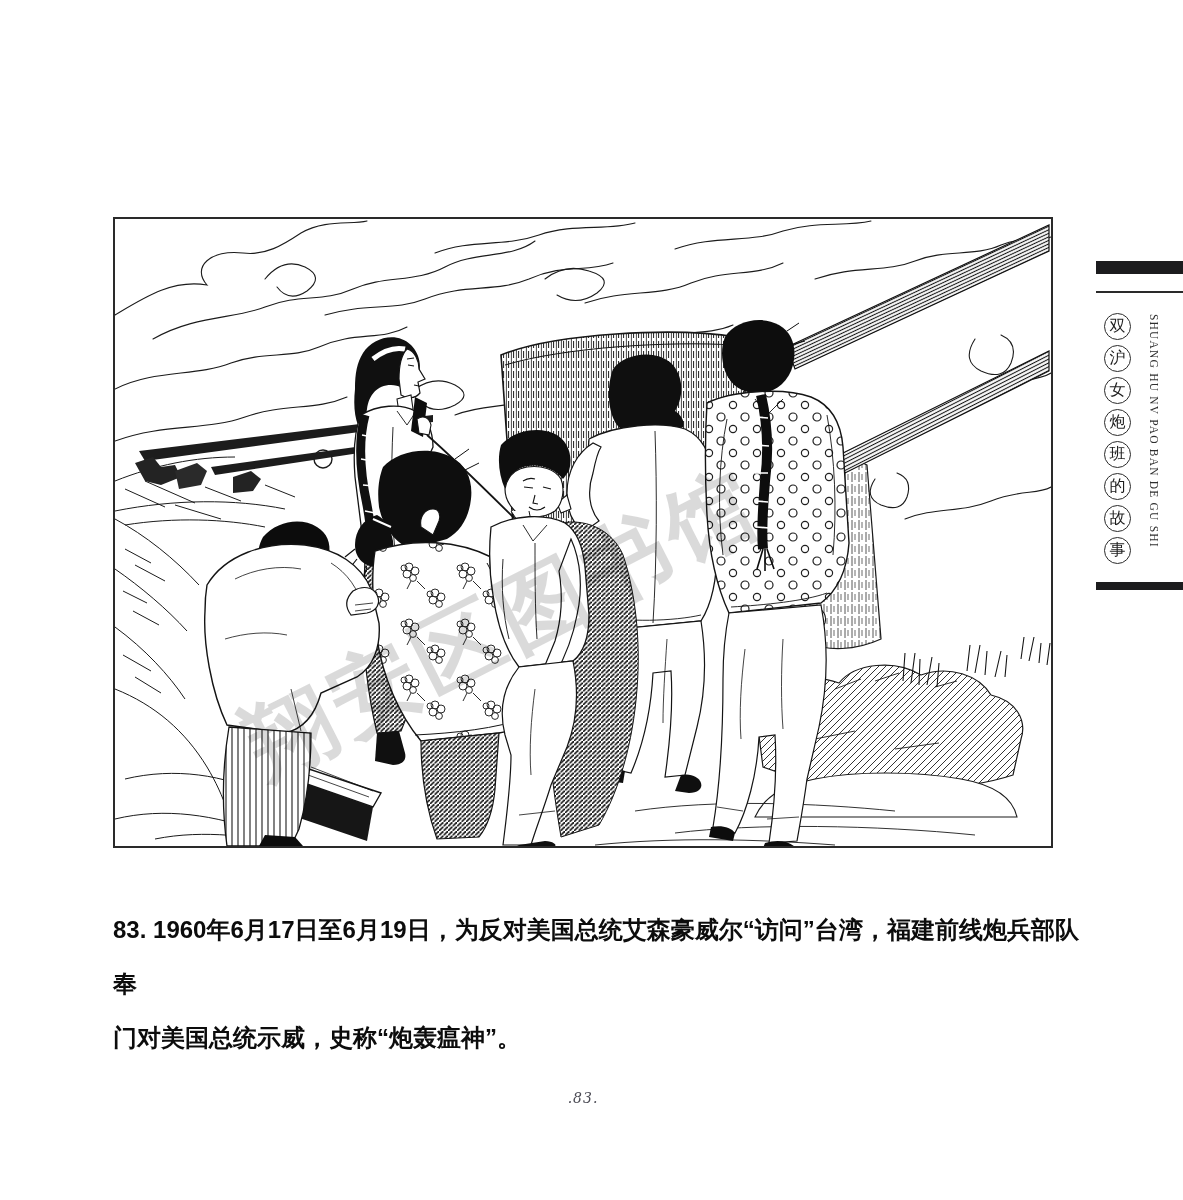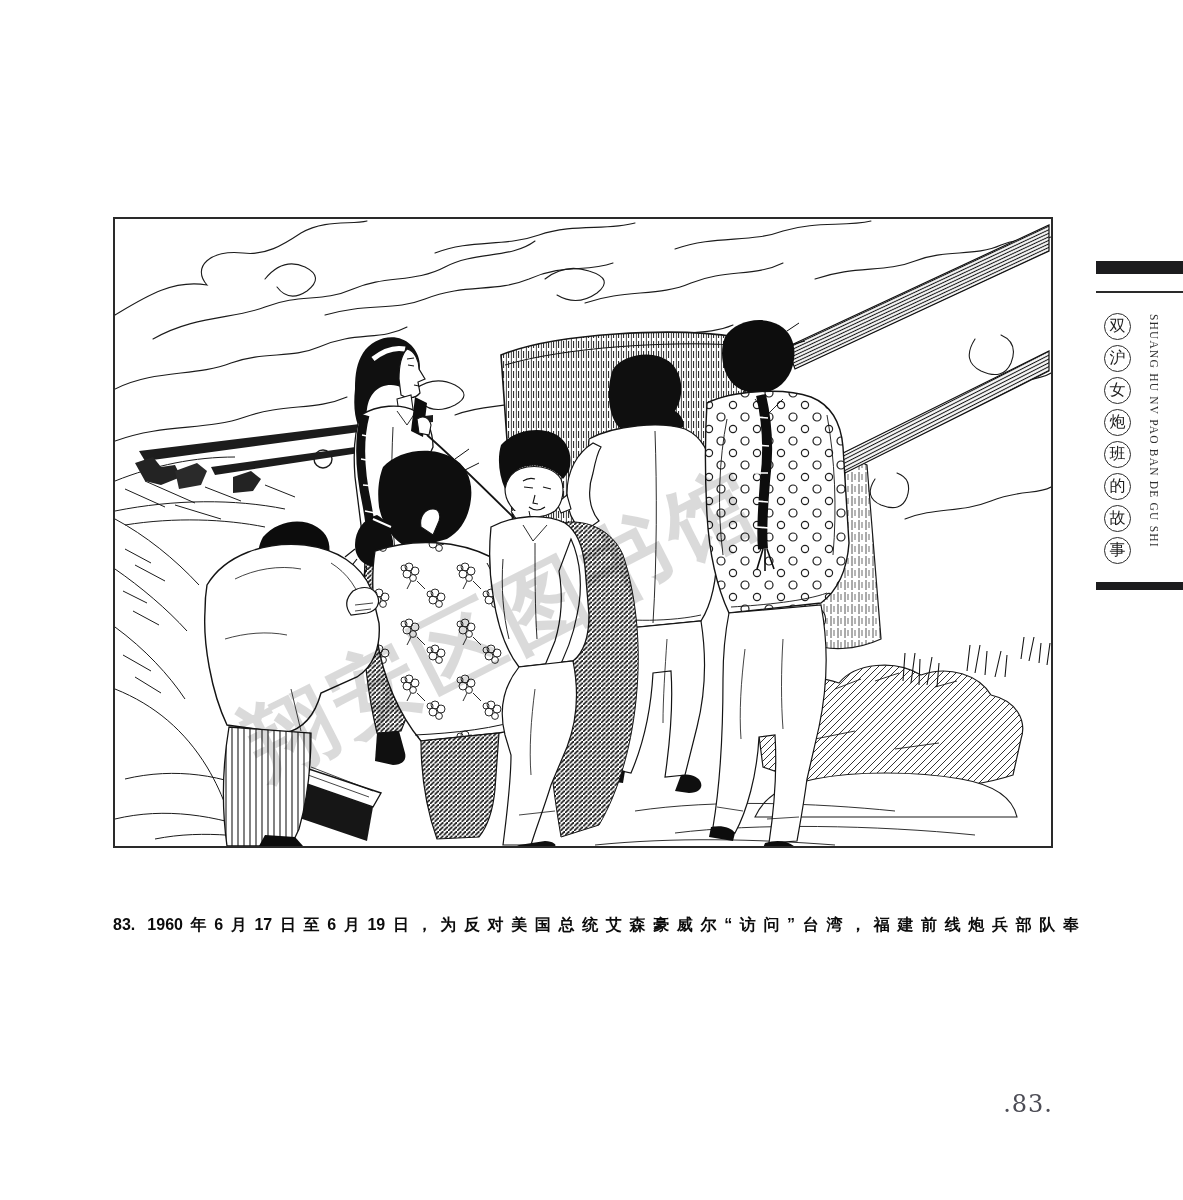--- a/index.html
+++ b/index.html
@@ -17,29 +17,29 @@
   #bar-bottom{left:1096px;top:582px;width:87px;height:8px;background:#1c1c1e;}
   #title-col{left:1104px;top:313px;display:flex;flex-direction:column;gap:5px;}
   .tchar{width:27px;height:27px;border:1.6px solid #2b2b2b;border-radius:50%;
          box-sizing:border-box;text-align:center;line-height:24px;font-size:16px;color:#1c1c1c;
          font-family:"Liberation Serif","DejaVu Serif",serif;}
   #romanized{left:1160px;top:314px;transform:rotate(90deg);transform-origin:0 0;
              white-space:nowrap;font-family:"Liberation Serif","DejaVu Serif",serif;
              font-size:11.5px;letter-spacing:1.2px;color:#2f2f2f;}
 
   
-  #caption{left:113px;top:903px;width:966px;font-size:16px;font-weight:600;color:#0c0c0c;
-           line-height:43px;}
+  #caption{left:113px;top:903px;width:966px;font-size:24px;font-weight:600;color:#0c0c0c;
+           line-height:54px;}
   .cap-line{text-align:justify;text-align-last:justify;}
   .cap-line.last{text-align-last:left;}
 
   
-  #pagenum{left:113px;top:1090px;width:940px;text-align:right;
-           font-family:"DejaVu Serif","Liberation Serif",serif;
-           font-size:24px;letter-spacing:1px;color:#4c4c55;}
+  #pagenum{left:113px;top:1090px;width:940px;text-align:center;
+           font-family:"DejaVu Serif","Liberation Serif",serif;font-style:italic;
+           font-size:14px;letter-spacing:1px;color:#4c4c55;}
 </style>
 </head>
 <body>
 
 <div id="frame" class="abs">
 <svg width="936" height="627" viewBox="0 0 936 627" xmlns="http://www.w3.org/2000/svg">
   <defs>
     <pattern id="patVert" patternUnits="userSpaceOnUse" width="5" height="10">
       <rect width="5" height="10" fill="#ffffff"></rect>
       <line x1="1.4" y1="0" x2="1.4" y2="10" stroke="#1a1a1a" stroke-width="0.8"></line>
@@ -268,15 +268,16 @@
   <div class="tchar">班</div>
   <div class="tchar">的</div>
   <div class="tchar">故</div>
   <div class="tchar">事</div>
 </div>
 <div id="romanized" class="abs">SHUANG HU NV PAO BAN DE GU SHI</div>
 <div id="bar-bottom" class="abs"></div>
 
 <div id="caption" class="abs">
   <div class="cap-line">83. 1960年6月17日至6月19日，为反对美国总统艾森豪威尔“访问”台湾，福建前线炮兵部队奉</div>
+  <div class="cap-line last">门对美国总统示威，史称“炮轰瘟神”。</div>
 </div>
 
 <div id="pagenum" class="abs">.83.</div>
 
 </body></html>

